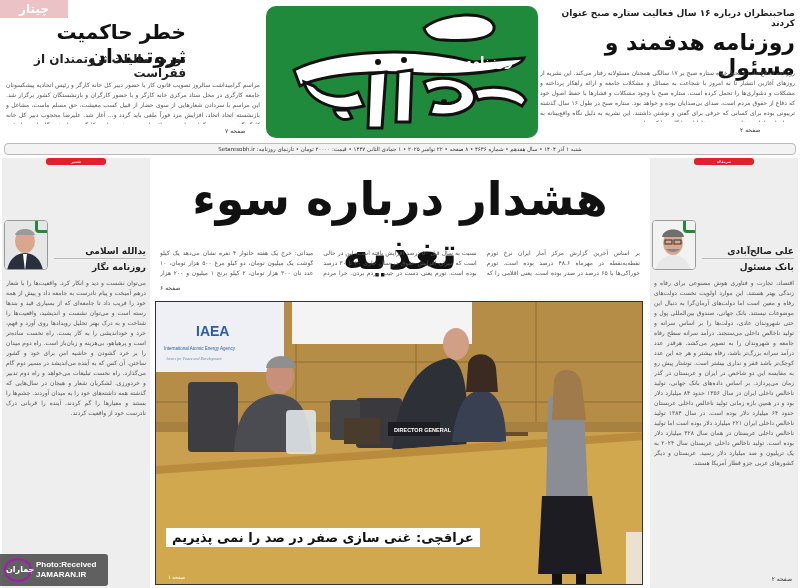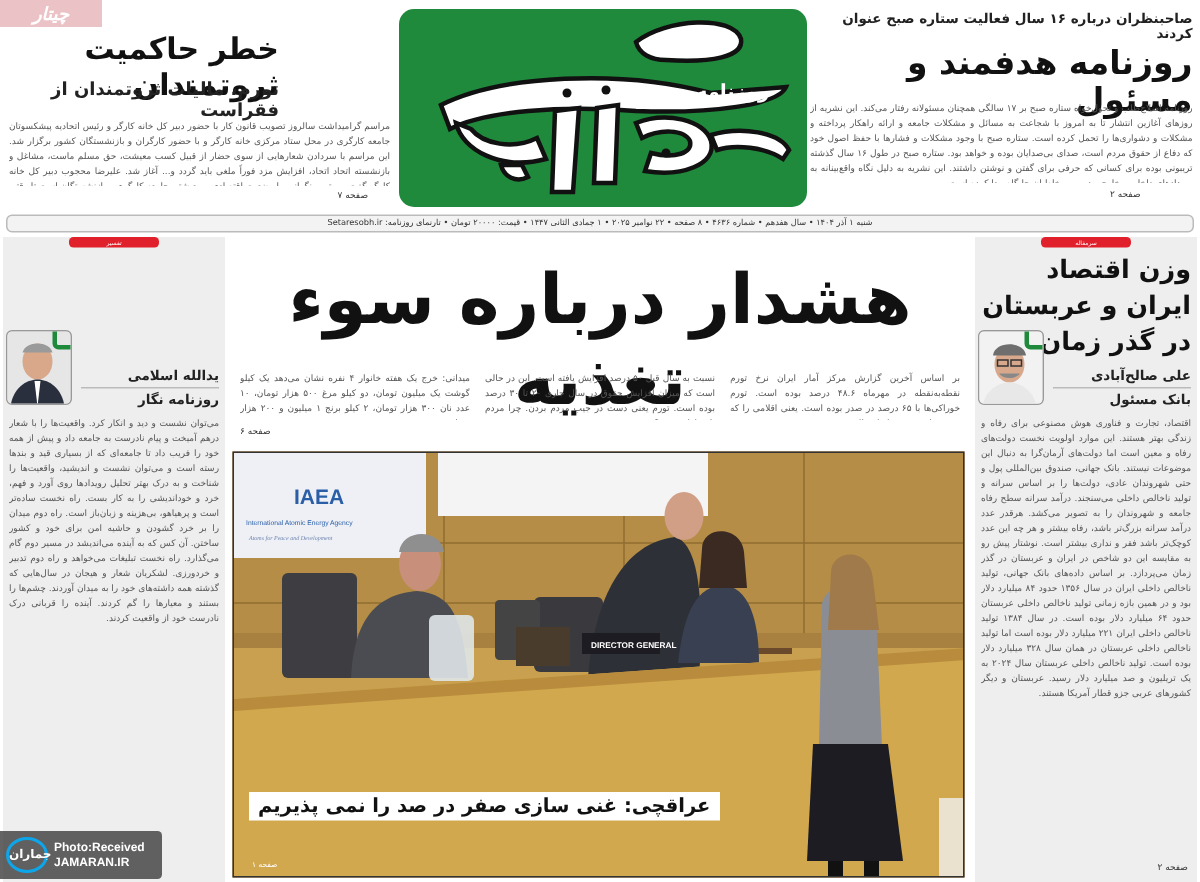--- a/index.html
+++ b/index.html
@@ -4,21 +4,21 @@
 <style>
   * { box-sizing: border-box; margin: 0; padding: 0; }
   html, body { width: 800px; height: 588px; overflow: hidden; background: #fff; }
   body { font-family: "DejaVu Sans", sans-serif; color: #111; position: relative; direction: rtl; }
 
   .abs { position: absolute; }
   .txt-small { font-size: 6px; line-height: 10px; color: #555; text-align: justify; }
   .txt-page { font-size: 6px; color: #333; }
 
   
-  #tl-kicker { left: 0; top: 0; width: 68px; height: 18px; background: #e8b9be; color: #fff; font-size: 12px; font-weight: bold; text-align: center; line-height: 18px; opacity: .85; font-style: italic; }
+  #tl-kicker { left: 0; top: 0; width: 68px; height: 18px; background: #e8b9be; color: #fff; font-size: 12px; font-weight: bold; text-align: center; line-height: 18px; opacity: .85; }
   #tl-head { left: 6px; top: 20px; width: 180px; font-size: 20px; font-weight: bold; text-align: right; color: #111; }
   #tl-sub { left: 6px; top: 52px; width: 180px; font-size: 12px; font-weight: bold; text-align: right; color: #222; }
   #tl-body { left: 6px; top: 80px; width: 254px; }
   #tl-page { left: 225px; top: 127px; }
 
   
   #masthead { left: 266px; top: 6px; width: 272px; height: 132px; background: #1f8a3c; border-radius: 10px; overflow: hidden; }
   #mast-logo { position: absolute; left: 8px; top: 4px; width: 256px; height: 124px; }
   #mast-label { position: absolute; left: 198px; top: 48px; color: #fff; font-size: 13px; font-weight: bold; }
 
@@ -52,21 +52,21 @@
   #main-page { left: 160px; top: 284px; }
 
   #photo { left: 155px; top: 301px; width: 488px; height: 284px; border: 1px solid #333; overflow: hidden; background: #a16207; }
   #photo-caption-kicker { position: absolute; left: 12px; top: 160px; font-size: 11px; font-weight: bold; color: #fff; text-shadow: 1px 1px 0 #000,-1px -1px 0 #000,1px -1px 0 #000,-1px 1px 0 #000; white-space: nowrap; }
   #photo-caption-head { position: absolute; left: 8px; top: 178px; font-size: 32px; font-weight: bold; color: #111; text-shadow: 2px 2px 0 #fff,-2px -2px 0 #fff,2px -2px 0 #fff,-2px 2px 0 #fff; white-space: nowrap; }
   #photo-caption-sub { position: absolute; left: 10px; top: 226px; background: #fff; padding: 2px 6px; font-size: 13px; font-weight: bold; color: #111; white-space: nowrap; }
   #photo-page { position: absolute; left: 12px; top: 272px; font-size: 5px; color: #fff; }
 
   
   #watermark { left: 0; top: 554px; width: 108px; height: 32px; background: rgba(60,60,60,0.8); border-radius: 0 3px 3px 0; display: flex; align-items: center; gap: 4px; padding: 0 4px; direction: ltr; }
-  #wm-logo { width: 28px; height: 24px; border: 2px solid #0ea5e9; border-radius: 50%; color: #fff; font-size: 8px; line-height: 20px; text-align: left; font-weight: bold; }
+  #wm-logo { width: 28px; height: 24px; border: 2px solid #a21caf; border-radius: 50%; color: #fff; font-size: 8px; line-height: 20px; text-align: left; font-weight: bold; }
   #wm-text { color: #fff; font-family: "Liberation Sans", sans-serif; font-size: 8px; line-height: 10px; font-weight: bold; }
 </style>
 </head>
 <body>
 
 <div class="abs" id="tl-kicker">چیتار</div>
 <div class="abs" id="tl-head">خطر حاکمیت ثروتمندان</div>
 <div class="abs" id="tl-sub">تورم، مالیات ثروتمندان از فقراست</div>
 <div class="abs txt-small" id="tl-body" style="height:44px;overflow:hidden;">مراسم گرامیداشت سالروز تصویب قانون کار با حضور دبیر کل خانه کارگر و رئیس اتحادیه پیشکسوتان جامعه کارگری در محل ستاد مرکزی خانه کارگر و با حضور کارگران و بازنشستگان کشور برگزار شد. این مراسم با سردادن شعارهایی از سوی حضار از قبیل کسب معیشت، حق مسلم ماست، مشاغل و بازنشسته اتحاد اتحاد، افزایش مزد فوراً ملغی باید گردد و... آغاز شد. علیرضا محجوب دبیر کل خانه کارگر گفت مهمترین نگرانی ما وضعیت اقتصادی و معیشتی جامعه کارگری و بازنشستگان است تا وقتی وضع شاغل خوب نشود، وضع بازنشسته خوب نمی‌شود.</div>
 <div class="abs txt-page" id="tl-page">صفحه ۷</div>
@@ -112,21 +112,20 @@
     </svg>
   </div>
   <div class="author-name">یدالله اسلامی</div>
   <div class="author-divider"></div>
   <div class="author-role">روزنامه نگار</div>
   <div class="side-body txt-small" style="height:270px;overflow:hidden;">می‌توان نشست و دید و انکار کرد. واقعیت‌ها را با شعار درهم آمیخت و پیام نادرست به جامعه داد و پیش از همه خود را فریب داد تا جامعه‌ای که از بسیاری قید و بندها رسته است و می‌توان نشست و اندیشید، واقعیت‌ها را شناخت و به درک بهتر تحلیل رویدادها روی آورد و فهم، خرد و خوداندیشی را به کار بست. راه نخست ساده‌تر است و پرهیاهو، بی‌هزینه و زبان‌باز است. راه دوم میدان را بر خرد گشودن و حاشیه امن برای خود و کشور ساختن. آن کس که به آینده می‌اندیشد در مسیر دوم گام می‌گذارد. راه نخست تبلیغات می‌خواهد و راه دوم تدبیر و خردورزی. لشکریان شعار و هیجان در سال‌هایی که گذشته همه داشته‌های خود را به میدان آوردند. چشم‌ها را بستند و معیارها را گم کردند. آینده را قربانی درک نادرست خود از واقعیت کردند.</div>
 </div>
 
 <div class="abs side-col" id="right-col">
   <div class="cat-tag">سرمقاله</div>
-  <div class="side-head">وزن اقتصاد ایران و عربستان در گذر زمان</div>
   <div class="author-photo" style="left:2px;top:62px;">
     <div class="green-corner"></div>
     <svg viewBox="0 0 44 50" width="44" height="50">
       <rect width="44" height="50" fill="#f2f2f2"></rect>
       <ellipse cx="22" cy="22" rx="10" ry="12" fill="#d8a88c"></ellipse>
       <path d="M11 16 C12 6 32 6 33 16" fill="#6e6e6e"></path>
       <rect x="14" y="19" width="7" height="4" fill="none" stroke="#333" stroke-width="1"></rect>
       <rect x="23" y="19" width="7" height="4" fill="none" stroke="#333" stroke-width="1"></rect>
       <path d="M15 28 C18 32 26 32 29 28" fill="#888"></path>
       <path d="M4 50 C6 38 16 34 22 34 C28 34 38 38 40 50 Z" fill="#e8e8e8"></path>

